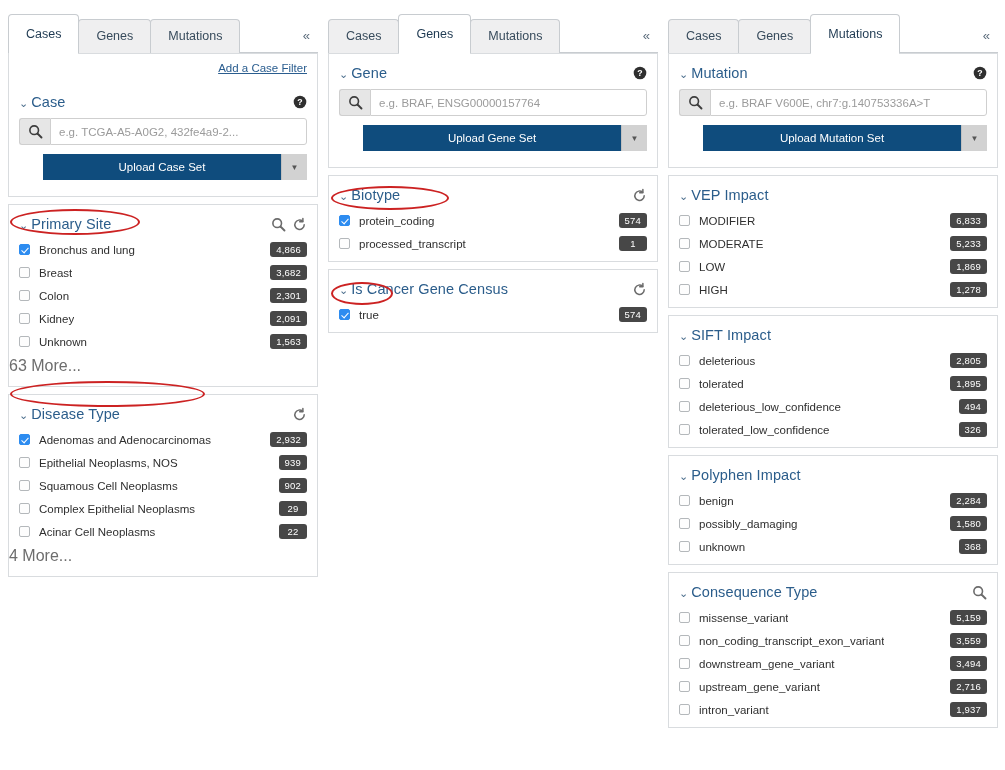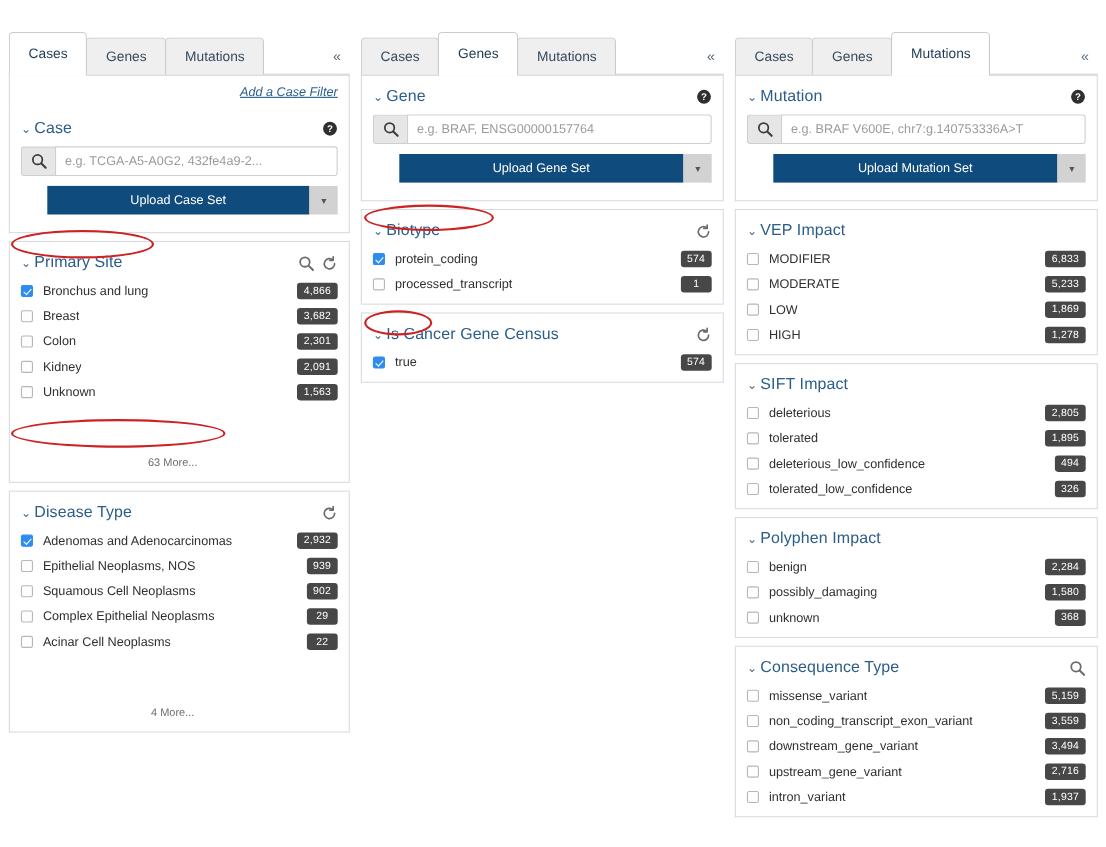--- a/index.html
+++ b/index.html
@@ -8,21 +8,21 @@
     width: 1005px; height: 770px;
     background: #ffffff;
     font-family: "Liberation Sans", sans-serif;
     font-size: 12px;
     color: #333333;
     overflow: hidden;
   }
   .stage { position: relative; width: 1005px; height: 770px; }
 
   
-  .panel { position: absolute; top: 16px; }
+  .panel { position: absolute; top: 1px; }
   .panel.p1 { left: 8px;   width: 310px; }
   .panel.p2 { left: 328px; width: 330px; }
   .panel.p3 { left: 668px; width: 330px; }
 
   
   .tabbar {
     position: relative;
     height: 52px;
     display: flex;
     align-items: flex-end;
@@ -85,21 +85,20 @@
     border: 1px solid #d9dcdf;
     border-bottom: none;
     padding: 7px 10px 8px 10px;
     text-align: right;
   }
   .addfilter {
     color: #2a5d8f;
     font-size: 11.5px;
     text-decoration: underline;
     cursor: pointer;
-    font-style: italic;
   }
 
   
   .sechead {
     display: flex;
     align-items: center;
     padding: 7px 10px 6px 10px;
   }
   .chev {
     color: #4a6d8c;
@@ -218,25 +217,24 @@
     font-size: 9.5px;
     border-radius: 3px;
     padding: 2px 6px 2px 6px;
     min-width: 28px;
     text-align: center;
     line-height: 1.25;
     letter-spacing: .2px;
     flex: none;
   }
   .morerow {
-    text-align: center;
+    text-align: left;
     padding: 4px 12px 5px 0;
     color: #6d6d6d;
-    font-size: 10px;
-    margin-top: 44px;
+    font-size: 16px;
   }
 
   
   .ellipse {
     position: absolute;
     border: 2.4px solid #cc2222;
     border-radius: 50%;
     pointer-events: none;
     z-index: 20;
   }

